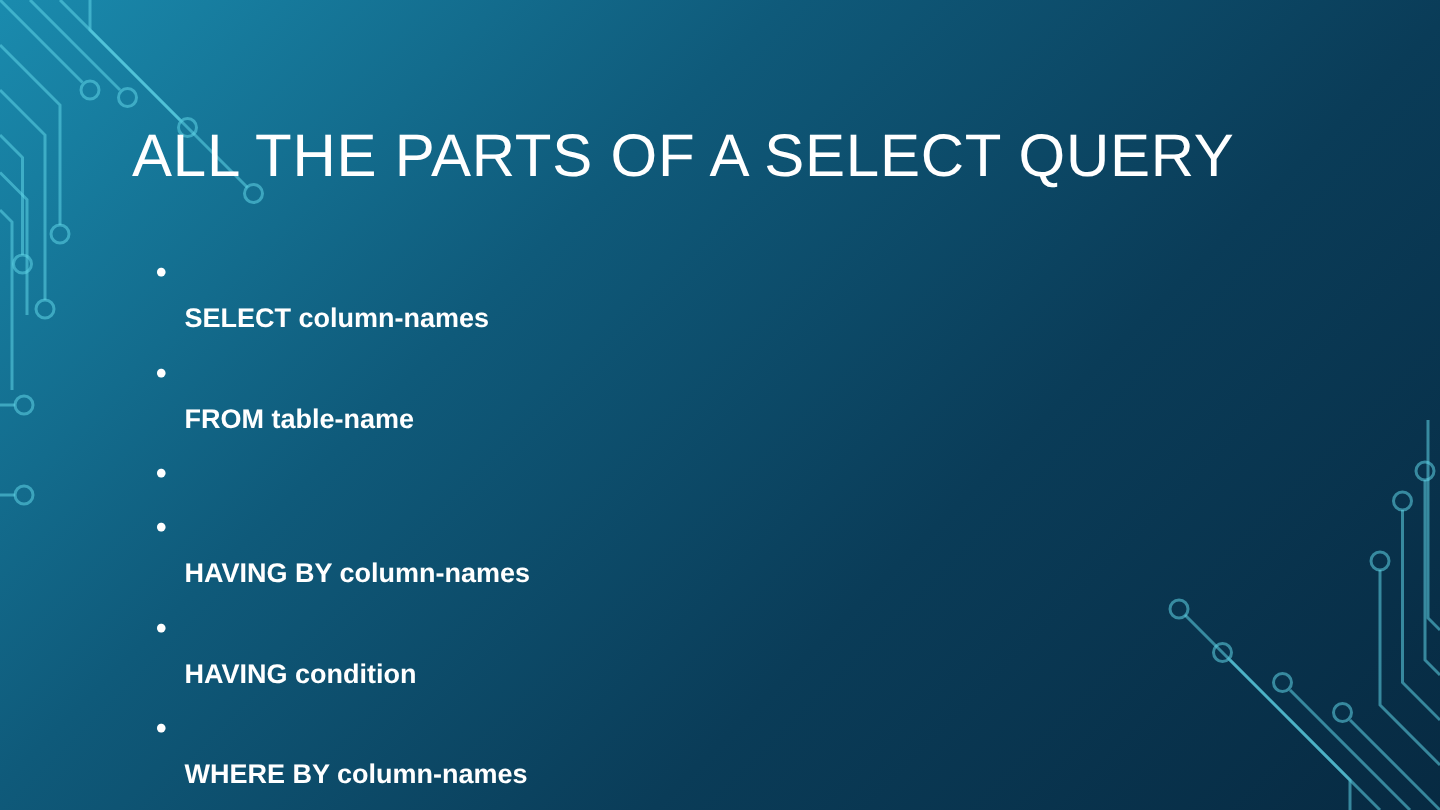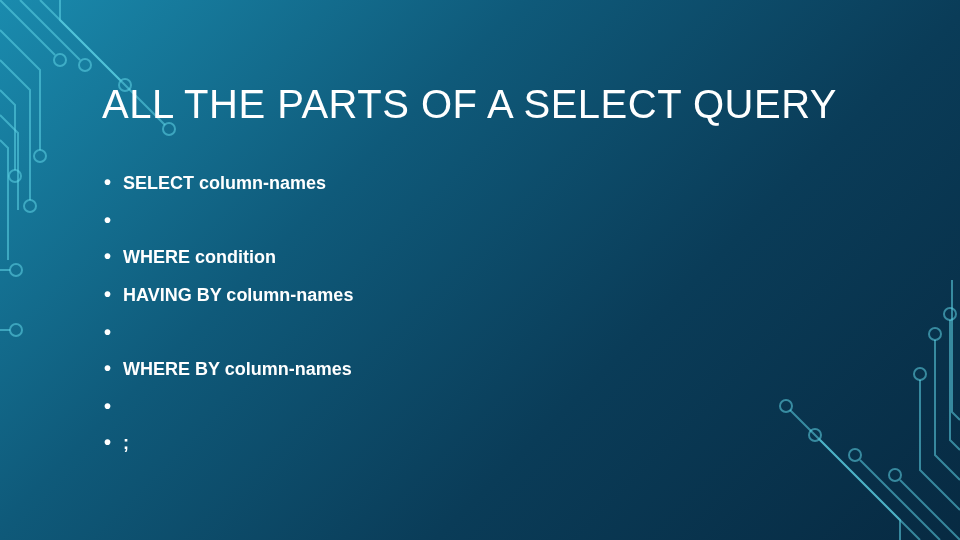--- a/index.html
+++ b/index.html
@@ -14,21 +14,21 @@
     position: relative;
     width: 960px;
     height: 540px;
     background: linear-gradient(135deg, #1a8bae 0%, #0f5a7a 35%, #0a3c58 65%, #072a42 100%);
     color: #ffffff;
     box-sizing: border-box;
   }
   .title {
     position: absolute;
     top: 82px;
-    left: 102px;
+    left: 88px;
     font-size: 40px;
     font-weight: 400;
     letter-spacing: 0.5px;
     color: #ffffff;
   }
   .content {
     position: absolute;
     top: 172px;
     left: 104px;
   }
@@ -43,20 +43,21 @@
     margin-right: 12px;
     color: #ffffff;
     font-weight: bold;
   }
   .bullet-text {
     font-size: 18px;
     font-weight: bold;
     color: #ffffff;
     line-height: 22px;
     padding-top: 0px;
+    margin-top: 29px;
   }
   
   .deco {
     position: absolute;
     pointer-events: none;
   }
   svg.deco line, svg.deco polyline {
     stroke: #5fd3e6;
     stroke-width: 2;
     fill: none;
@@ -120,31 +121,32 @@
 
   <div class="title">ALL THE PARTS OF A SELECT QUERY</div>
 
   <div class="content">
     <div class="bullet-item">
       <span class="bullet-dot">•</span>
       <span class="bullet-text">SELECT column-names</span>
     </div>
     <div class="bullet-item">
       <span class="bullet-dot">•</span>
+      <span class="bullet-text">FROM table-name</span>
     </div>
     <div class="bullet-item">
       <span class="bullet-dot">•</span>
-      <span class="bullet-text">WHERE condition</span>
     </div>
     <div class="bullet-item">
       <span class="bullet-dot">•</span>
       <span class="bullet-text">HAVING BY column-names</span>
     </div>
     <div class="bullet-item">
       <span class="bullet-dot">•</span>
+      <span class="bullet-text">HAVING condition</span>
     </div>
     <div class="bullet-item">
       <span class="bullet-dot">•</span>
       <span class="bullet-text">WHERE BY column-names</span>
     </div>
     <div class="bullet-item">
       <span class="bullet-dot">•</span>
     </div>
     <div class="bullet-item">
       <span class="bullet-dot">•</span>

